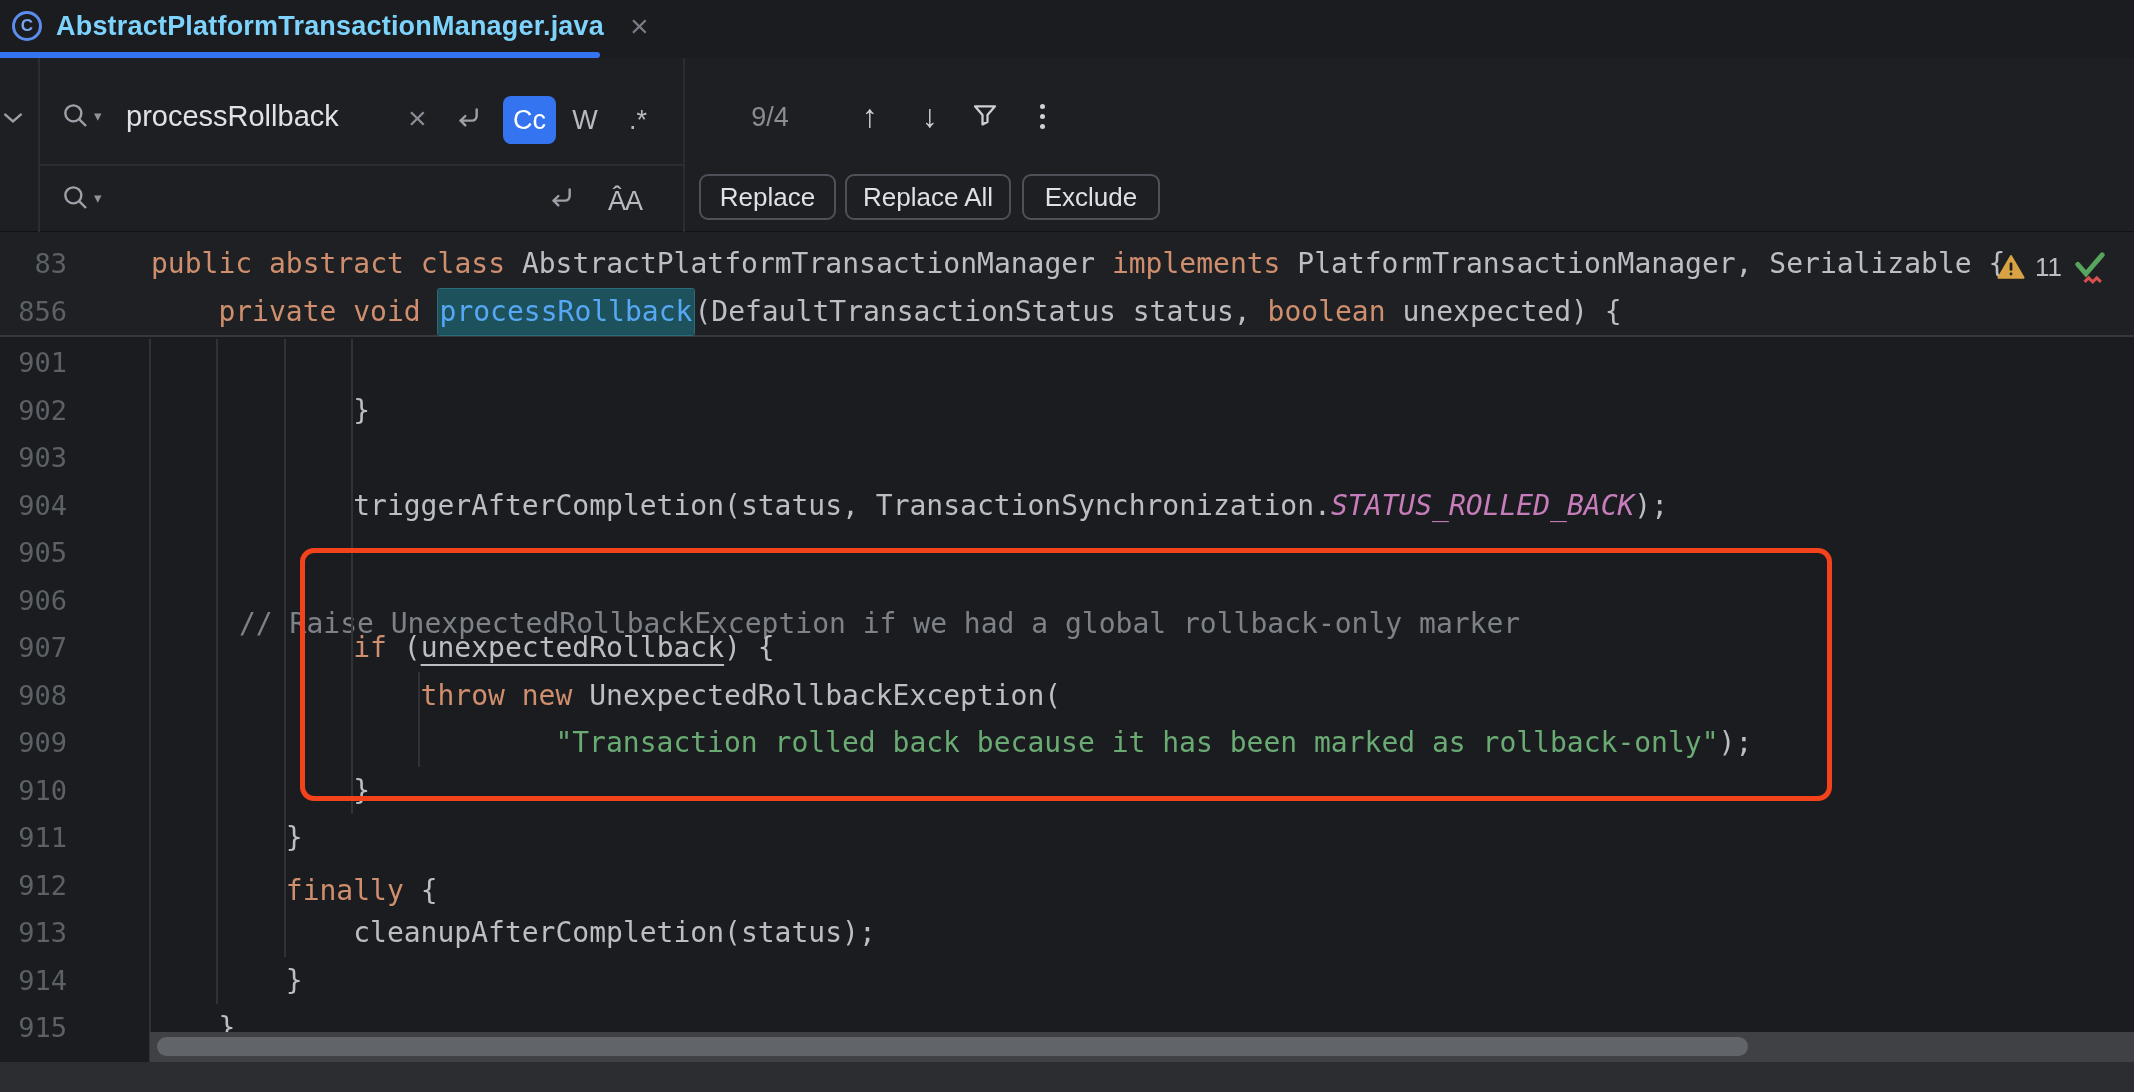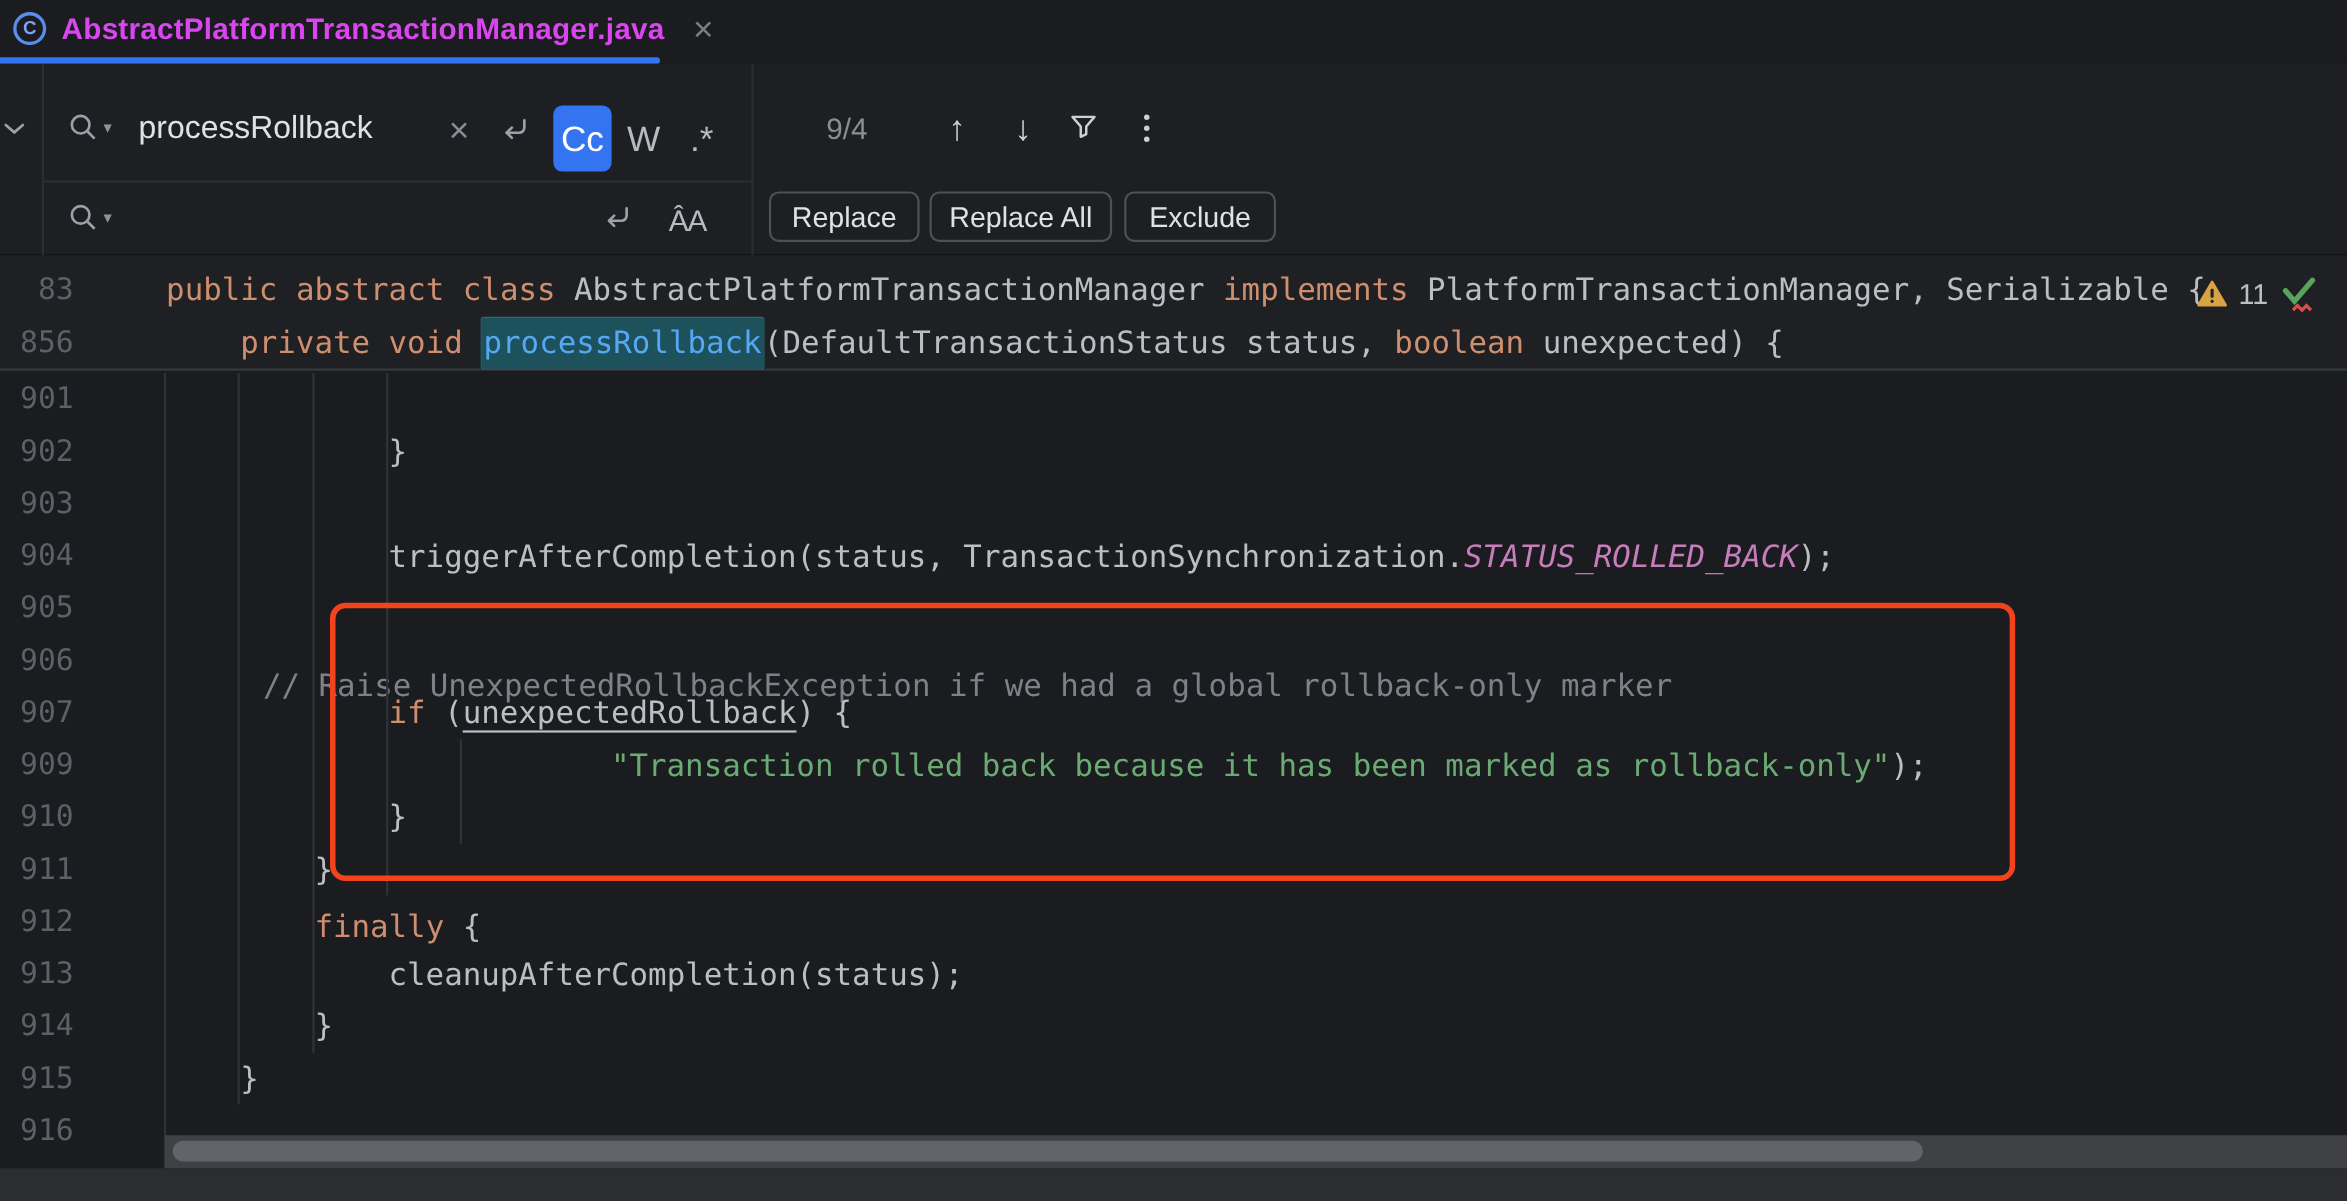--- a/index.html
+++ b/index.html
@@ -10,36 +10,36 @@
   *{margin:0;padding:0;box-sizing:border-box}
   html,body{background:#101113}
   .screen{position:relative;width:2134px;height:1092px;overflow:hidden;background:#1A1C1F;
     font-family:"Liberation Sans",sans-serif;color:#DFE1E5;}
 
   
   .tabbar{position:absolute;left:0;top:0;width:2134px;height:58px;background:#1B1C1F;}
   .tab{position:absolute;left:0;top:0;height:52px;display:flex;align-items:center;padding-left:12px;cursor:pointer}
   .cls-ico{width:30px;height:30px;border-radius:50%;border:3px solid #5B8DEF;color:#7AA4F0;
     display:flex;align-items:center;justify-content:center;font:600 17px "Liberation Sans",sans-serif}
-  .tab-title{margin-left:14px;font-size:27px;font-weight:600;letter-spacing:.2px;color:#d946ef}
+  .tab-title{margin-left:14px;font-size:27px;font-weight:600;letter-spacing:.2px;color:#7dd3fc}
   .tab-close{margin-left:26px;font-size:32px;color:#797D85;line-height:1;cursor:pointer}
   .tab-underline{position:absolute;left:0;top:52px;width:600px;height:6px;background:var(--c-accent);border-radius:0 3px 3px 0}
 
   
   .panel{position:absolute;left:0;top:58px;width:2134px;height:174px;background:#1E1F22;border-bottom:1px solid #111214}
   .vdiv{position:absolute;top:0;width:2px;height:174px;background:#2B2D31}
   .hdiv{position:absolute;left:38px;top:106px;width:645px;height:2px;background:#2B2D31}
   .panel .chev{position:absolute;left:3px;top:52px}
   .icon-btn{position:absolute;display:flex;align-items:center;justify-content:center;cursor:pointer;background:none;border:none}
   .caret{font-size:15px;color:#8F939A;margin-left:2px}
   .field-input{position:absolute;background:transparent;border:none;outline:none;color:#DFE1E5;
     font-size:29px;font-family:"Liberation Sans",sans-serif}
   .glyph{color:#8A8E96;font-size:32px;line-height:1;cursor:pointer}
-  .toggle{position:absolute;display:flex;align-items:center;justify-content:center;height:60px;border-radius:8px;
-    font-size:32px;color:#B7BAC1;cursor:pointer}
+  .toggle{position:absolute;display:flex;align-items:center;justify-content:center;height:48px;border-radius:8px;
+    font-size:27px;color:#B7BAC1;cursor:pointer}
   .toggle.on{background:var(--c-accent);color:#FFFFFF}
   .count{position:absolute;left:690px;top:44px;width:160px;text-align:center;font-size:27px;color:#8A8D91}
   .nav-glyph{font-size:32px;color:#CED0D6;cursor:pointer}
   .kebab-wrap{position:absolute;width:40px;height:40px;display:flex;align-items:center;justify-content:center;cursor:pointer}
   .kebab{width:5px;height:5px;border-radius:50%;background:#CED0D6;box-shadow:0 10px 0 #CED0D6,0 20px 0 #CED0D6;transform:translateY(-10px)}
   .pcase{font-size:27px;color:#B7BAC1;letter-spacing:-1px;cursor:pointer}
   .btn{position:absolute;height:46px;border:2px solid #4E5157;border-radius:9px;background:transparent;
     color:#DFE1E5;font-size:26px;font-family:"Liberation Sans",sans-serif;cursor:pointer}
 
   
@@ -147,20 +147,21 @@
       <div class="guide" style="left:284px;top:0;height:618px"></div>
       <div class="guide" style="left:351px;top:0;height:475px"></div>
       <div class="guide" style="left:418px;top:333px;height:95px"></div>
     <div class="code-row"><span class="ln">901</span></div>
         <div class="code-row"><span class="ln">902</span><span class="code" style="padding-left: 202.2px;"><span class="sg-pl">}</span></span></div>
         <div class="code-row"><span class="ln">903</span><span class="code" style="padding-left: 0px;"></span></div>
         <div class="code-row"><span class="ln">904</span><span class="code" style="padding-left: 202.2px;"><span class="sg-pl">triggerAfterCompletion(status, TransactionSynchronization.</span><span class="sg-co">STATUS_ROLLED_BACK</span><span class="sg-pl">);</span></span></div>
         <div class="code-row"><span class="ln">905</span><span class="code" style="padding-left: 0px;"></span></div>
         <div class="code-row"><span class="ln">906</span><span class="code" style="padding-left: 88px; margin-top: 47px;"><span class="sg-cm">// Raise UnexpectedRollbackException if we had a global rollback-only marker</span></span></div>
         <div class="code-row"><span class="ln">907</span><span class="code" style="padding-left: 202.2px;"><span class="sg-kw">if </span><span class="sg-pl">(</span><span class="sg-un">unexpectedRollback</span><span class="sg-pl">) {</span></span></div>
+        <div class="code-row"><span class="ln">908</span><span class="code" style="padding-left: 269.6px;"><span class="sg-kw">throw new </span><span class="sg-pl">UnexpectedRollbackException(</span></span></div>
         <div class="code-row"><span class="ln">909</span><span class="code" style="padding-left: 404.4px;"><span class="sg-st">"Transaction rolled back because it has been marked as rollback-only"</span><span class="sg-pl">);</span></span></div>
         <div class="code-row"><span class="ln">910</span><span class="code" style="padding-left: 202.2px;"><span class="sg-pl">}</span></span></div>
         <div class="code-row"><span class="ln">911</span><span class="code" style="padding-left: 134.8px;"><span class="sg-pl">}</span></span></div>
         <div class="code-row"><span class="ln">912</span><span class="code" style="padding-left: 134.8px; margin-top: 10px;"><span class="sg-kw">finally </span><span class="sg-pl">{</span></span></div>
         <div class="code-row"><span class="ln">913</span><span class="code" style="padding-left: 202.2px;"><span class="sg-pl">cleanupAfterCompletion(status);</span></span></div>
         <div class="code-row"><span class="ln">914</span><span class="code" style="padding-left: 134.8px;"><span class="sg-pl">}</span></span></div>
         <div class="code-row"><span class="ln">915</span><span class="code" style="padding-left: 67.4px;"><span class="sg-pl">}</span></span></div>
         <div class="code-row"><span class="ln">916</span><span class="code" style="padding-left: 0px;"></span></div>
       </div>
 

